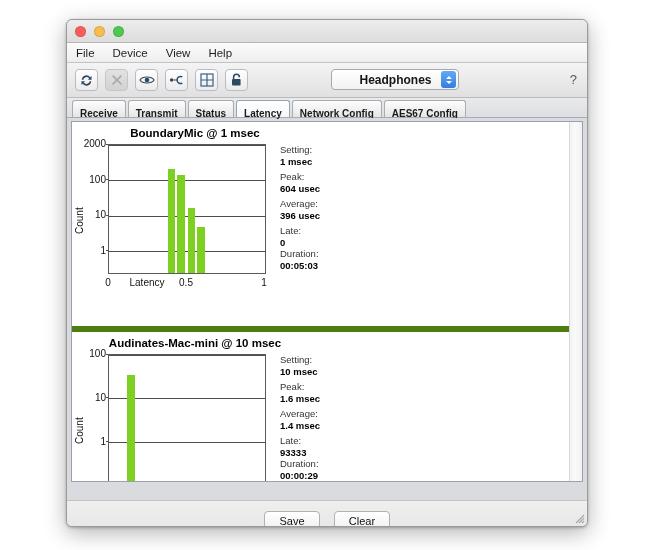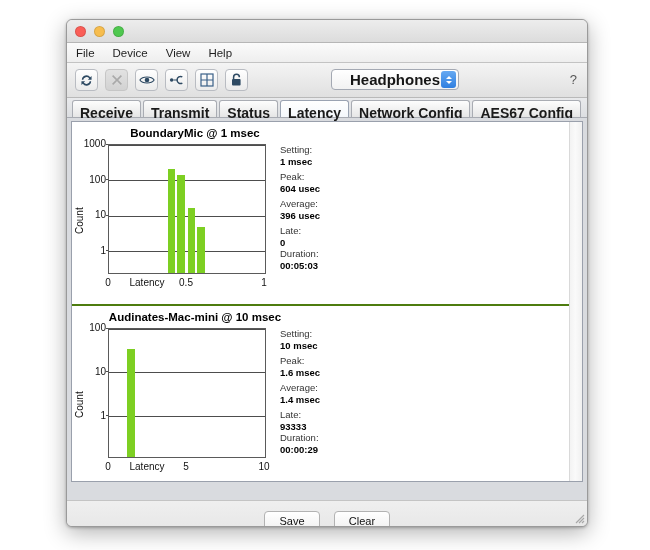--- a/index.html
+++ b/index.html
@@ -113,27 +113,28 @@
     height: 21px;
     background: linear-gradient(to bottom, #ffffff 0%, #f2f2f2 100%);
     border: 1px solid #a4a9b3;
     border-radius: 4px;
     box-sizing: border-box;
     display: flex;
     align-items: center;
     box-shadow: 0 1px 0 rgba(255,255,255,0.8) inset;
   }
   #device-select-label {
-    font-size: 15px;
+    font-size: 12px;
     font-weight: bold;
     color: #161616;
     padding-left: 18px;
     flex: 1;
     overflow: hidden;
     white-space: nowrap;
+    text-align: center;
   }
   #device-stepper {
     width: 15px;
     height: 17px;
     margin-right: 2px;
     border-radius: 3px;
     background: linear-gradient(to bottom, #66a9f2 0%, #2f7fe0 100%);
     display: flex;
     flex-direction: column;
     align-items: center;
@@ -160,21 +161,21 @@
   #tabbar {
     height: 20px;
     background: linear-gradient(to bottom, #e9eaec 0%, #dcdee1 100%);
     border-bottom: 1px solid #a8abb2;
     display: flex;
     align-items: flex-end;
     padding-left: 5px;
     box-sizing: border-box;
   }
   .tab {
-    font-size: 14px;
+    font-size: 10px;
     font-weight: bold;
     color: #1a1a1a;
     height: 17px;
     line-height: 17px;
     padding: 4px 7px;
     border: 1px solid #a9acb3;
     border-bottom: none;
     border-top-left-radius: 3px;
     border-top-right-radius: 3px;
     background: linear-gradient(to bottom, #fdfdfd 0%, #e6e6e6 100%);
@@ -215,21 +216,21 @@
     box-sizing: border-box;
   }
 
   
   .panel {
     position: absolute;
     left: 0;
     width: 498px;
   }
   #panel-1 { top: 0px;   height: 190px; }
-  #panel-2 { top: 182px; height: 190px; border-top: 2px solid #4d7c0f; }
+  #panel-2 { top: 204px; height: 190px; border-top: 6px solid #4d7c0f; }
 
   .chart-title {
     position: absolute;
     left: 33px;
     top: 5px;
     width: 180px;
     font-size: 11.5px;
     font-weight: bold;
     color: #000;
     text-align: center;
@@ -466,21 +467,21 @@
       <div class="panel" id="panel-1">
         <div class="chart-title">BoundaryMic @ 1 msec</div>
         <div class="ylabel-rot">Count</div>
         <div class="ytick-wrap" id="yticks-1">
             <div class="ytick" style="top: 100.606px;">1</div>
             <div class="ytickmark" style="top: 106.106px;"></div>
             <div class="ytick" style="top: 65.0704px;">10</div>
             <div class="ytickmark" style="top: 70.5704px;"></div>
             <div class="ytick" style="top: 29.5352px;">100</div>
             <div class="ytickmark" style="top: 35.0352px;"></div>
-            <div class="ytick" style="top: -6px;">1000</div>
+            <div class="ytick" style="top: -6px;">2000</div>
             <div class="ytickmark" style="top: -0.5px;"></div>
           </div>
         <div class="plot" id="plot-1">
             <div class="gridline" style="top: 106.106px;"></div>
             <div class="gridline" style="top: 70.5704px;"></div>
             <div class="gridline" style="top: 35.0352px;"></div>
             <div class="gridline" style="top: -0.5px;"></div>
             <div class="bar" style="left: 58.656px; width: 7.488px; height: 103.915px; background: rgb(125, 207, 34);"></div>
             <div class="bar" style="left: 68.016px; width: 7.488px; height: 98.199px; background: rgb(125, 207, 34);"></div>
             <div class="bar" style="left: 78.936px; width: 7.488px; height: 65.1186px; background: rgb(125, 207, 34);"></div>

